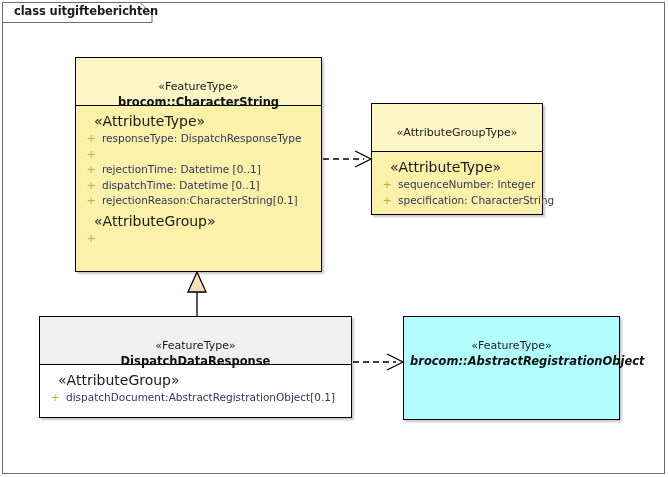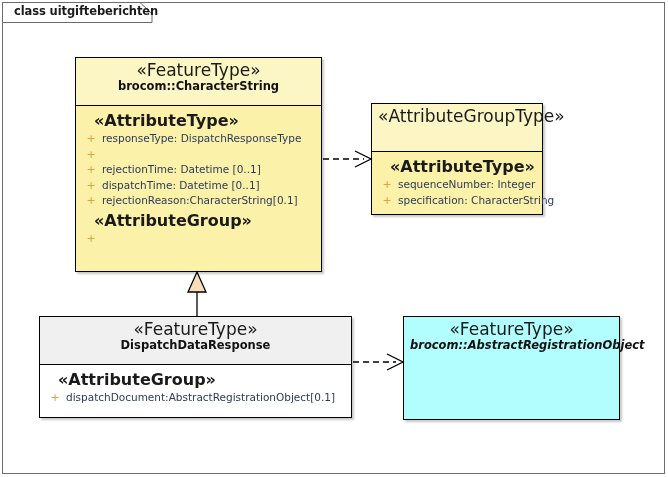--- a/index.html
+++ b/index.html
@@ -60,44 +60,44 @@
   }
   .uml-body {
     box-sizing: border-box;
     padding: 6px 4px 6px 4px;
   }
   .uml-box.no-divider .uml-header {
     border-bottom: 0;
   }
 
   .stereotype {
-    font-size: 17px;
+    font-size: 11px;
     color: #1a1a1a;
     line-height: 15px;
     white-space: nowrap;
+    margin-top: 16px;
   }
   .classname {
     font-size: 11.5px;
     font-weight: bold;
     color: #111111;
     line-height: 16px;
     white-space: nowrap;
   }
   .classname.abstract {
     font-style: italic;
   }
 
   
   .group-label {
-    font-size: 16px;
+    font-size: 14px;
     color: #1a1a1a;
     padding: 2px 0 3px 14px;
     line-height: 14px;
     white-space: nowrap;
-    font-weight: bold;
   }
   .attr-row {
     display: flex;
     align-items: baseline;
     line-height: 15.5px;
     white-space: nowrap;
   }
   .attr-vis {
     width: 22px;
     flex: 0 0 22px;

